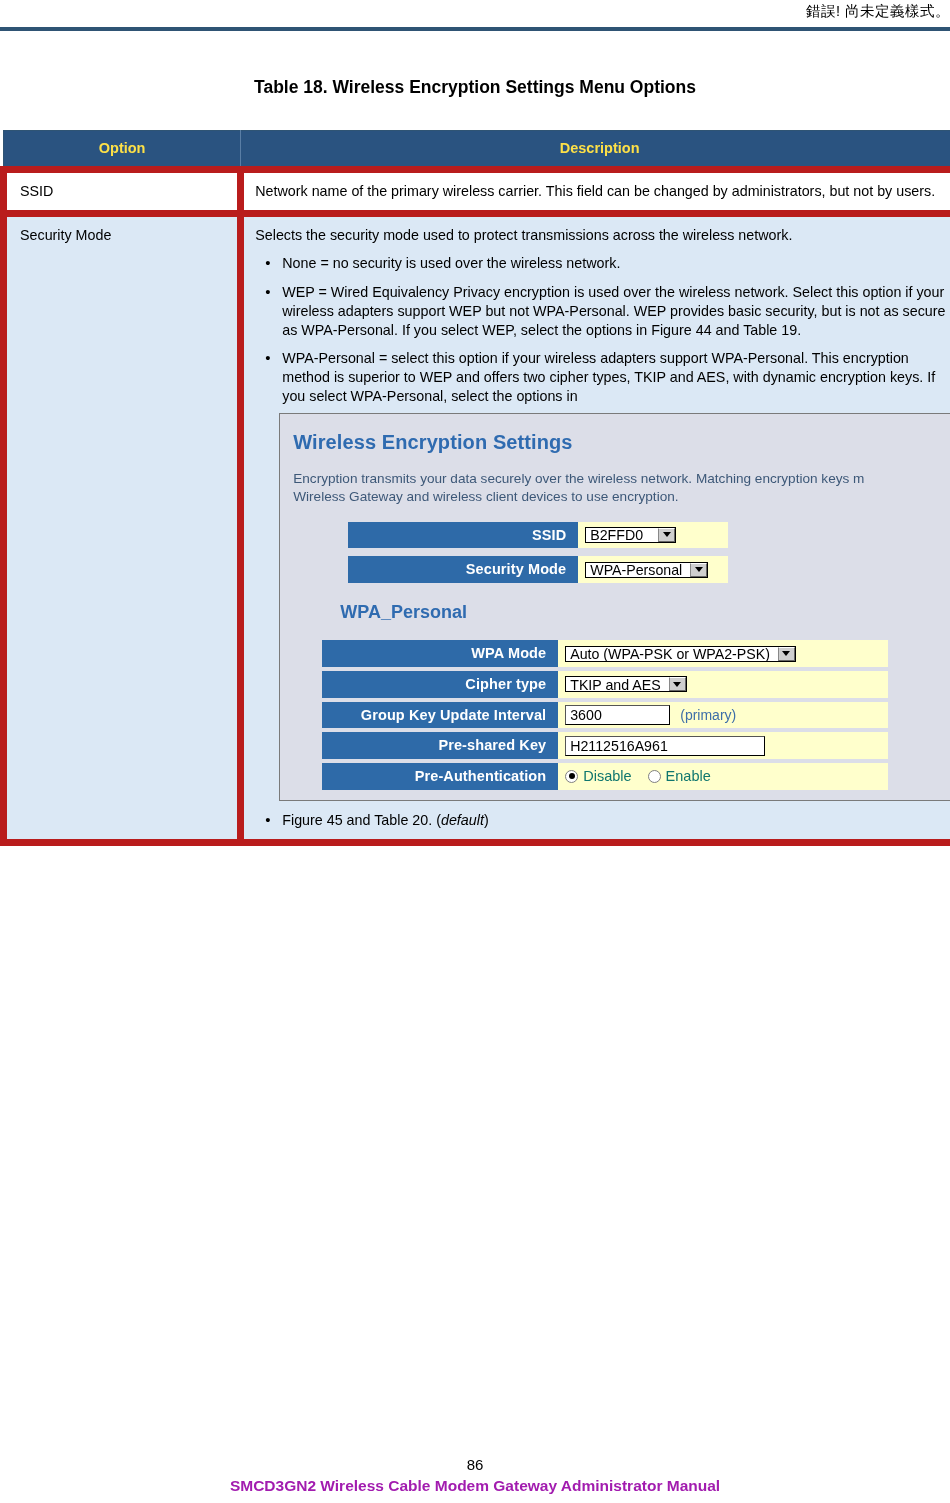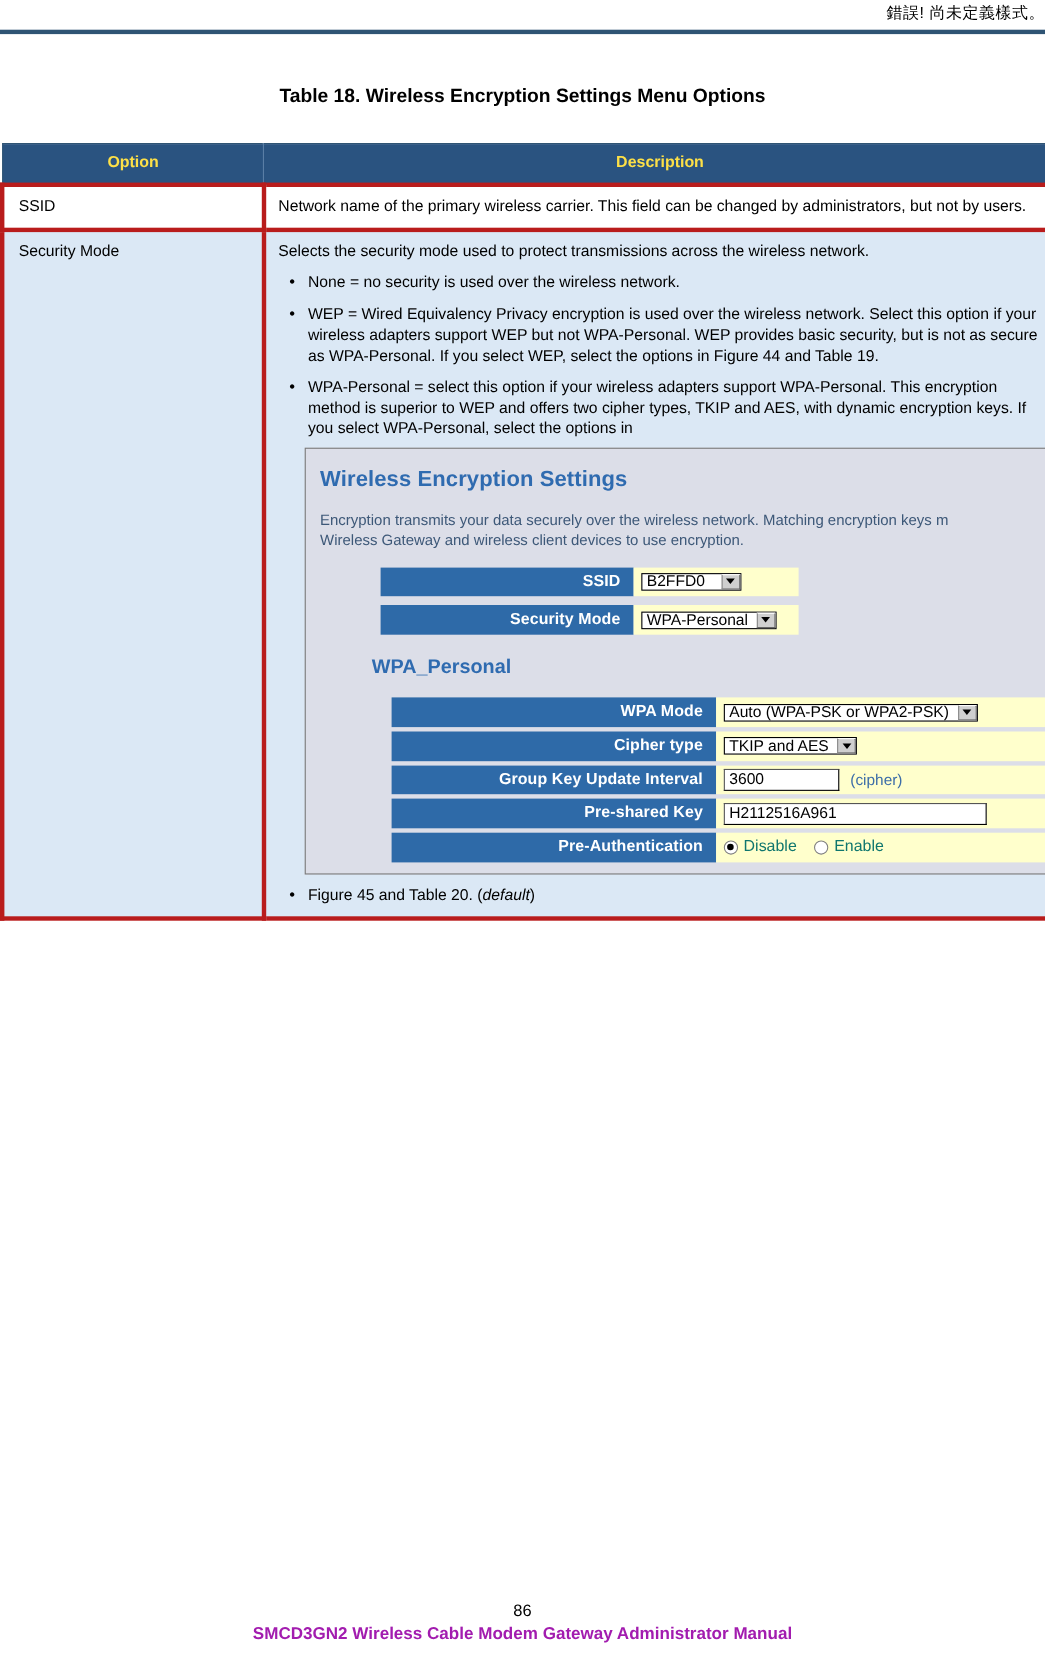--- a/index.html
+++ b/index.html
@@ -65,21 +65,21 @@
     padding: 9px 4px 10px 4px;
     border: none;
   }
   thead th.h1 { border-right: 1px solid #5a7ea5; }
 
   td {
     vertical-align: top;
     font-size: 14.3px;
     line-height: 1.31;
     color: #000;
-    border: 4px solid #b91c1c;
+    border: 7px solid #b91c1c;
     padding: 9px 9px 9px 11px;
   }
   tr.row-ssid td { background: #ffffff; }
   tr.row-sec  td { background: #dbe8f5; }
 
   td.optcell { padding-left: 13px; }
 
   p.lead { margin: 0 0 0 0; }
 
   ul.bullets {
@@ -160,21 +160,21 @@
     display: flex;
     align-items: center;
     padding-left: 7px;
     padding-right: 8px;
   }
 
   
   .sec-a .flabel { width: 230px; margin-left: 68px; }
   .sec-a .fvalue { width: 150px; }
 
-  .sec-b .flabel { width: 295px; margin-left: 78px; padding-left: 20px; }
+  .sec-b .flabel { width: 236px; margin-left: 42px; padding-left: 20px; }
   .sec-b .fvalue { width: 330px; }
 
   
   .sel {
     display: inline-flex;
     align-items: stretch;
     background: #ffffff;
     border: 1px solid #000000;
     height: 16px;
     font-size: 14.2px;
@@ -210,21 +210,21 @@
     border-top-color: #555;
     border-left-color: #555;
     height: 20px;
     font-size: 14.2px;
     display: flex;
     align-items: center;
     padding: 0 4px;
     color: #000;
   }
   .tb-small { width: 105px; }
-  .tb-big   { width: 239px; }
+  .tb-big   { width: 200px; }
   .units {
     margin-left: 10px;
     color: #3d6ea8;
     font-size: 14px;
   }
 
   .radios { display: flex; align-items: center; gap: 16px; }
   .radio { display: flex; align-items: center; gap: 5px; }
   .radio .dot {
     width: 13px; height: 13px;
@@ -352,21 +352,21 @@
                           <i></i>
                         </div>
                     </div>
                   </div>
                 </div>
 
                 <div class="frow">
                   <div class="flabel">Group Key Update Interval</div>
                   <div class="fvalue">
                     <div class="txtbox tb-small">3600</div>
-                    <div class="units">(cipher)</div>
+                    <div class="units">(primary)</div>
                   </div>
                 </div>
 
                 <div class="frow">
                   <div class="flabel">Pre-shared Key</div>
                   <div class="fvalue">
                     <div class="txtbox tb-big">H2112516A961</div>
                   </div>
                 </div>
 

